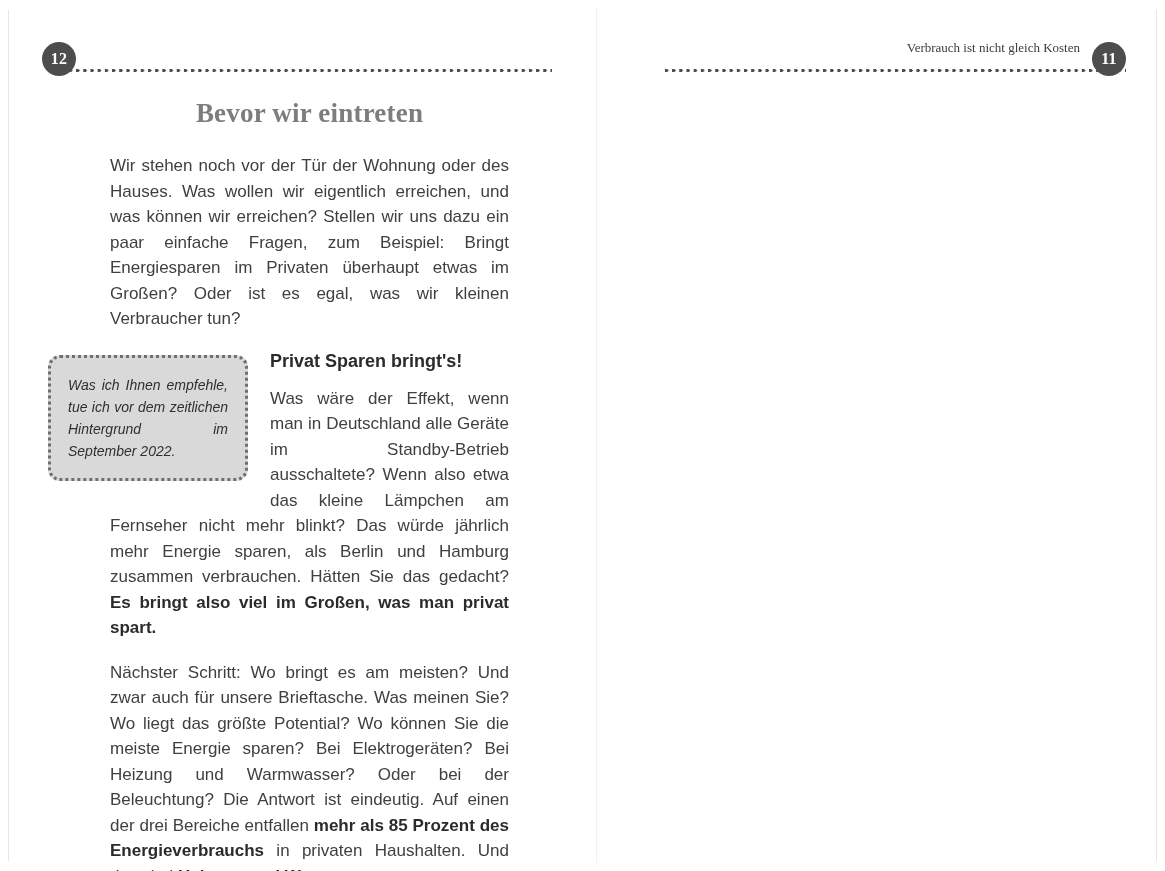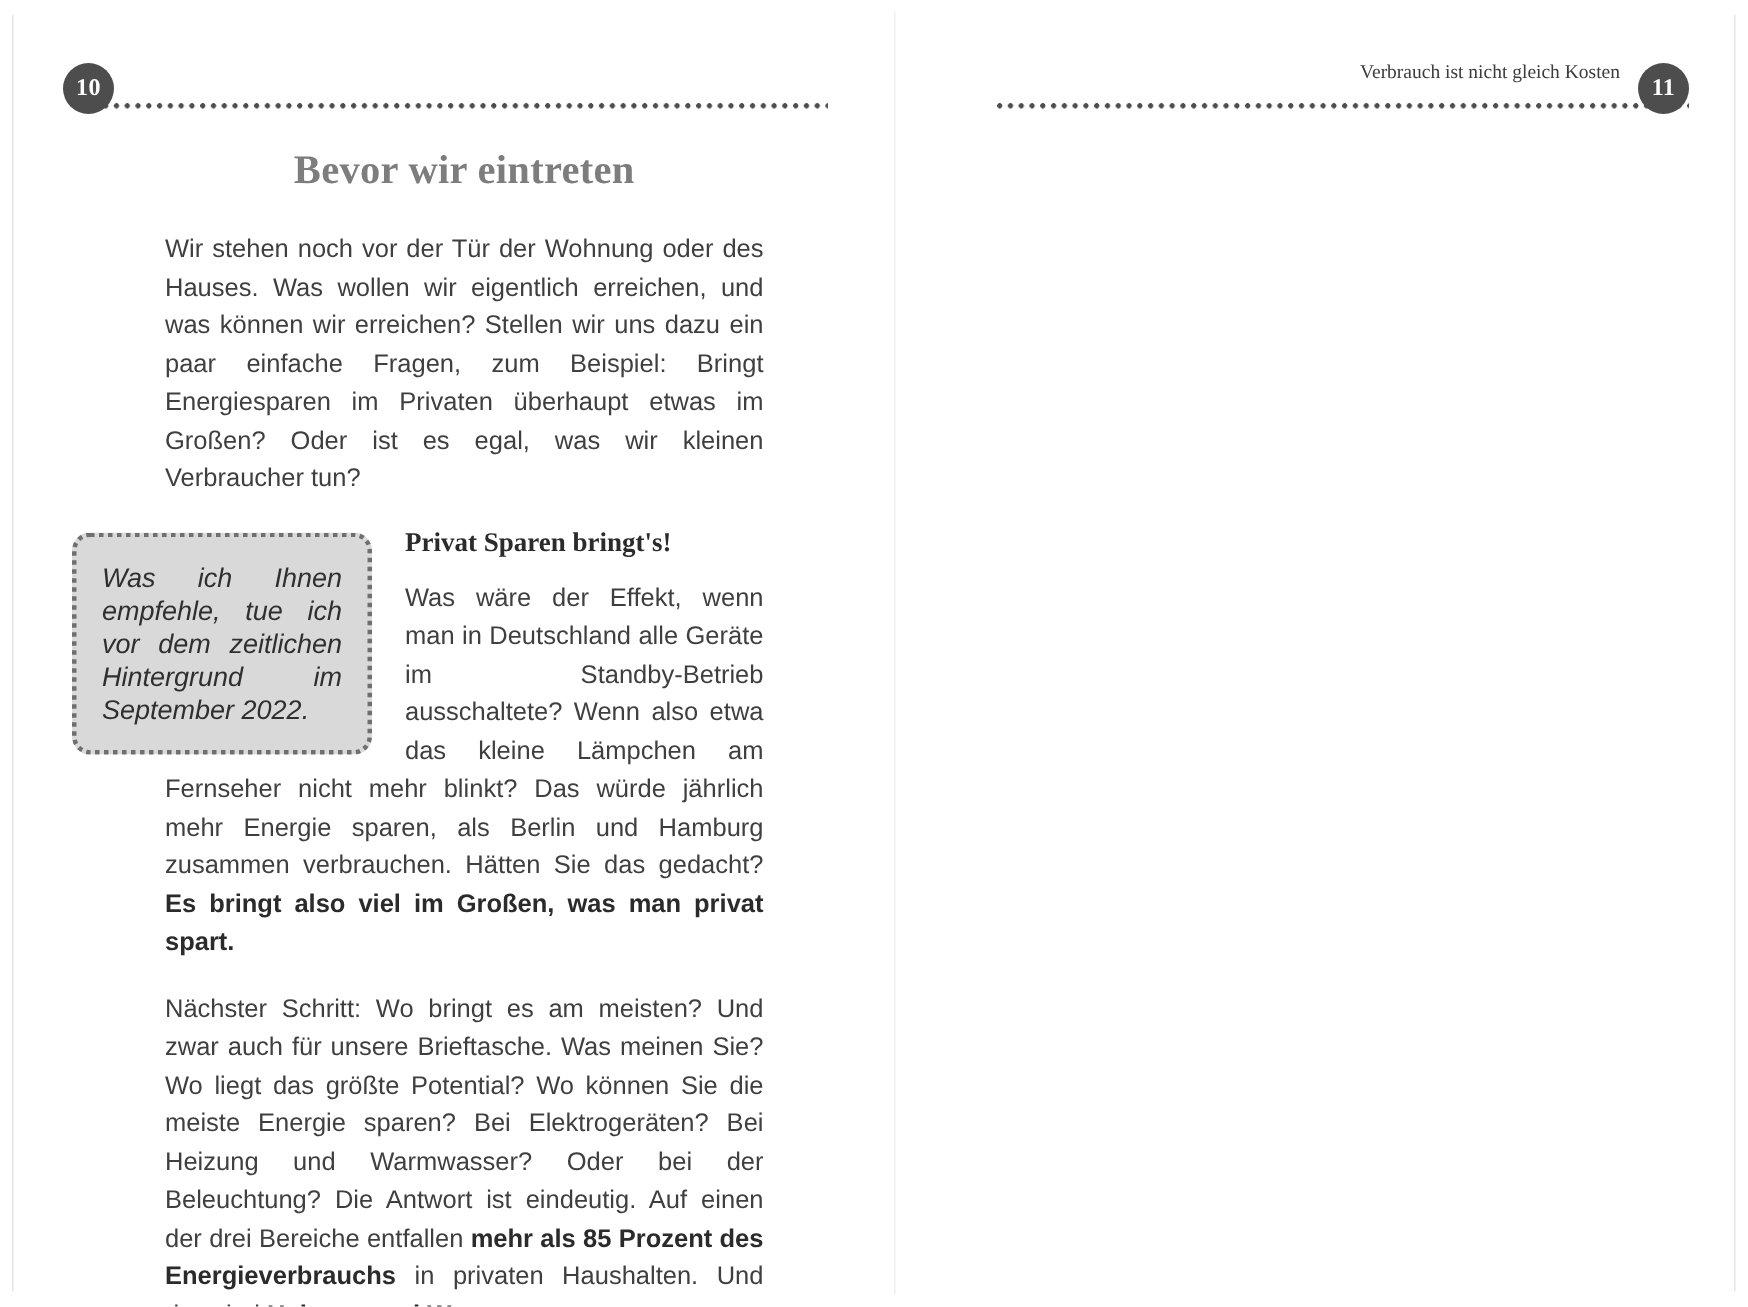--- a/index.html
+++ b/index.html
@@ -112,21 +112,21 @@
     font-family: "Liberation Serif", serif;
     font-size: 27px;
     font-weight: 700;
     color: #7d7d7d;
     letter-spacing: 0.2px;
     text-align: center;
   }
 
   h3.sub-title {
     margin: 0 0 14px 0;
-    font-family: Liberation Serif, serif;
+    font-family: Liberation Sans, sans-serif;
     font-size: 18px;
     font-weight: 700;
     color: #2b2b2b;
     text-align: left;
   }
 
   p.body {
     margin: 0 0 19px 0;
     font-size: 17px;
     line-height: 25.5px;
@@ -141,21 +141,21 @@
     width: 200px;
     margin: 4px 22px 10px -62px;
     padding: 16px 17px 16px 17px;
     background: #d9d9d9;
     border: 3px dotted #6f6f6f;
     border-radius: 12px;
     box-sizing: border-box;
   }
   .pullbox p {
     margin: 0;
-    font-size: 18px;
+    font-size: 14px;
     line-height: 22px;
     font-style: italic;
     color: #2f2f2f;
     text-align: justify;
   }
 
   .float-head {
     margin: 0 0 16px 0;
   }
 </style>
@@ -164,21 +164,21 @@
 
 <div id="spread">
 
   <div class="page-edge-left"></div>
   <div class="page-edge-right"></div>
   <div class="spine"></div>
 
   <div class="page page-left">
 
     <div class="runhead runhead-left">
-      <div class="pagenum-badge pagenum-left">10</div>
+      <div class="pagenum-badge pagenum-left">12</div>
       <div class="dotrule dotrule-left"></div>
     </div>
 
     <div class="col col-left">
 
       <h1 class="chapter-title">Bevor wir eintreten</h1>
 
       <p class="body">Wir stehen noch vor der Tür der Wohnung oder des Hauses. Was wollen wir eigentlich erreichen, und was können wir erreichen? Stellen wir uns dazu ein paar einfache Fragen, zum Beispiel: Bringt Energiesparen im Privaten überhaupt etwas im Großen? Oder ist es egal, was wir kleinen Verbraucher tun?</p>
 
       <div class="pullbox">

